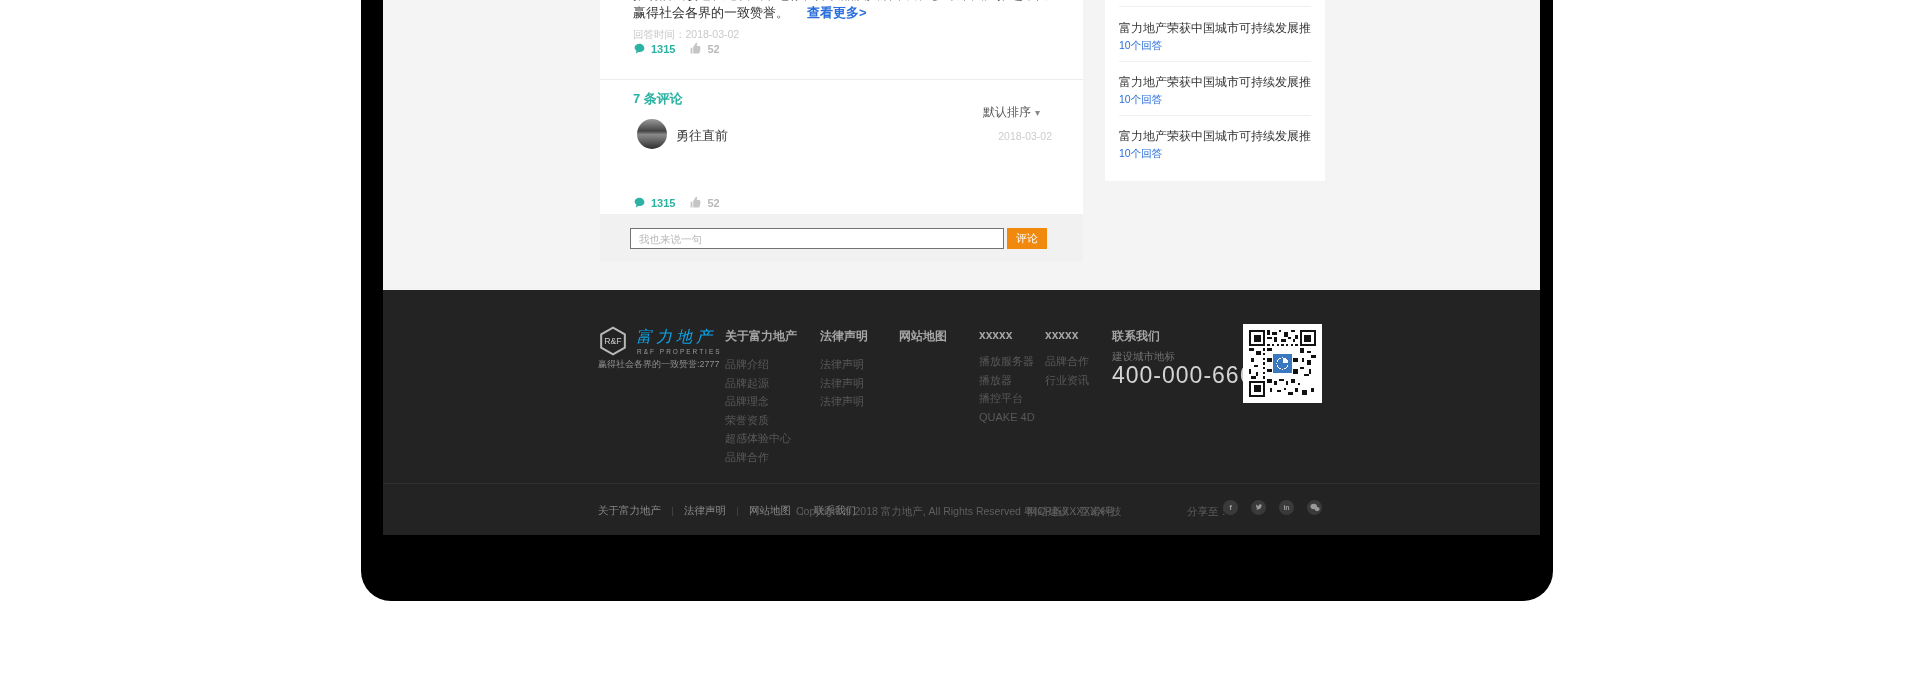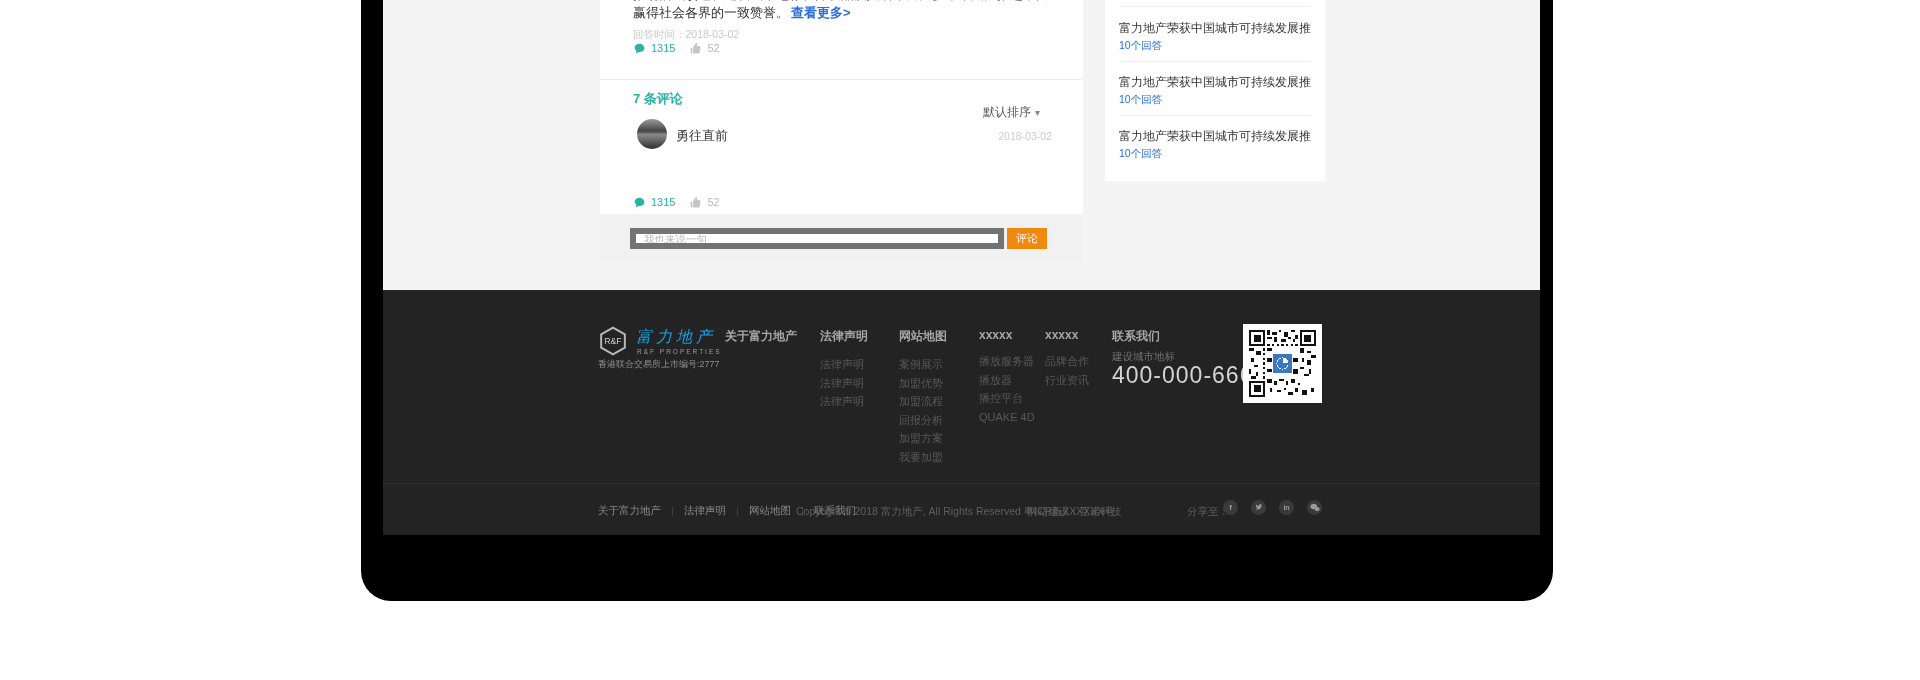--- a/index.html
+++ b/index.html
@@ -9,37 +9,37 @@
   
   .frame{position:absolute;left:361px;top:0;width:1192px;height:601px;background:#000;
     border-radius:0 0 30px 30px;}
   .page{position:absolute;left:22px;top:0;width:1157px;height:535px;background:#f4f4f4;overflow:hidden;}
 
   
   .comment-card{position:absolute;left:217px;top:0;width:483px;height:262px;background:#fff;}
   .article-line1{position:absolute;left:33px;top:-15px;width:414px;height:20px;overflow:hidden;
     white-space:nowrap;font-size:13px;color:#333;line-height:20px;}
   .article-line2{position:absolute;left:33px;top:5px;font-size:13px;color:#333;line-height:16px;}
-  .article-line2 .more{color:#2a6edc;font-weight:bold;text-decoration:none;margin-left:2px;cursor:pointer;}
+  .article-line2 .more{color:#2a6edc;font-weight:bold;text-decoration:none;margin-left:18px;cursor:pointer;}
   .answer-time{position:absolute;left:33px;top:28px;font-size:10.5px;color:#c9c9c9;}
-  .stats{position:absolute;display:flex;align-items:flex-start;font-size:11px;}
+  .stats{position:absolute;display:flex;align-items:center;font-size:11px;font-weight:bold;}
   .stats .cnt-c{color:#2bb2a2;margin:0 14px 0 5px;}
   .stats .cnt-l{color:#b9b9b9;margin-left:5px;}
   .stats svg{display:block;}
   .divider1{position:absolute;left:0;right:0;top:79px;border-top:1px solid #ececec;}
   .c-head-count{position:absolute;left:33px;top:90px;font-size:13px;font-weight:bold;color:#2bb2a2;text-align:right;}
   .c-sort{position:absolute;right:43px;top:104px;font-size:12px;color:#555;cursor:pointer;}
   .c-sort .caret{font-size:10px;color:#888;margin-left:4px;}
   .avatar{position:absolute;left:37px;top:119px;width:30px;height:30px;border-radius:50%;
     background:linear-gradient(#9a9a9a 0%,#444 40%,#8a8a8a 52%,#2e2e2e 100%);overflow:hidden;}
   .username{position:absolute;left:76px;top:127px;font-size:13px;color:#3a3a3a;}
   .c-date{position:absolute;right:31px;top:130px;font-size:10.5px;color:#ccc;}
   .c-text{position:absolute;left:33px;top:146px;width:418px;font-size:13px;color:#4a4a4a;line-height:23px;}
   .input-strip{position:absolute;left:0;top:214px;width:483px;height:48px;background:#f1f1f1;}
-  .comment-input{position:absolute;left:30px;top:14px;width:374px;height:21px;border:6px solid #737373;
+  .comment-input{position:absolute;left:30px;top:14px;width:374px;height:21px;border:1px solid #737373;
     background:#fff;font-size:10.5px;color:#555;padding:0 8px;outline:none;}
   .comment-input::placeholder{color:#b8b8b8;}
   .comment-submit{position:absolute;left:407px;top:14px;width:40px;height:21px;background:#f2890f;
     border:none;color:#fff;font-size:11px;cursor:pointer;padding:0;line-height:21px;}
 
   
   .sidebar-card{position:absolute;left:722px;top:0;width:220px;height:181px;background:#fff;}
   .s-topline{position:absolute;left:14px;right:14px;top:6px;border-top:1px solid #f0f0f0;}
   .s-item{position:absolute;left:14px;right:14px;height:54px;}
   .s-item.b{border-bottom:1px solid #f0f0f0;}
@@ -156,46 +156,46 @@
 
       <div class="f-logo">
         <span class="f-hex">
           <svg width="30" height="30" viewBox="0 0 34 38">
             <polygon points="17,2 32,10.5 32,27.5 17,36 2,27.5 2,10.5" fill="none" stroke="#b8b8b8" stroke-width="2.5"></polygon>
             <text x="17" y="23" text-anchor="middle" font-size="11" fill="#cfcfcf" font-family="Liberation Sans, sans-serif">R&amp;F</text>
           </svg>
         </span>
         <div class="f-logo-cn">富力地产</div>
         <div class="f-logo-en">R&amp;F PROPERTIES</div>
-        <div class="f-listing">香港联合交易所上市编号:2777</div>
+        <div class="f-listing">赢得社会各界的一致赞誉:2777</div>
       </div>
 
       <div class="f-col" style="left:342px;">
         <h4>关于富力地产</h4>
+        <ul>
+          <li>品牌介绍</li>
+          <li>品牌起源</li>
+          <li>品牌理念</li>
+          <li>荣誉资质</li>
+          <li>超感体验中心</li>
+          <li>品牌合作</li>
+        </ul>
       </div>
 
       <div class="f-col" style="left:437px;">
         <h4>法律声明</h4>
         <ul>
           <li>法律声明</li>
           <li>法律声明</li>
           <li>法律声明</li>
         </ul>
       </div>
 
       <div class="f-col" style="left:516px;">
         <h4>网站地图</h4>
-        <ul>
-          <li>案例展示</li>
-          <li>加盟优势</li>
-          <li>加盟流程</li>
-          <li>回报分析</li>
-          <li>加盟方案</li>
-          <li>我要加盟</li>
-        </ul>
       </div>
 
       <div class="f-col" style="left:596px;">
         <h4>xxxxx</h4>
         <ul>
           <li>播放服务器</li>
           <li>播放器</li>
           <li>播控平台</li>
           <li>QUAKE 4D</li>
         </ul>

